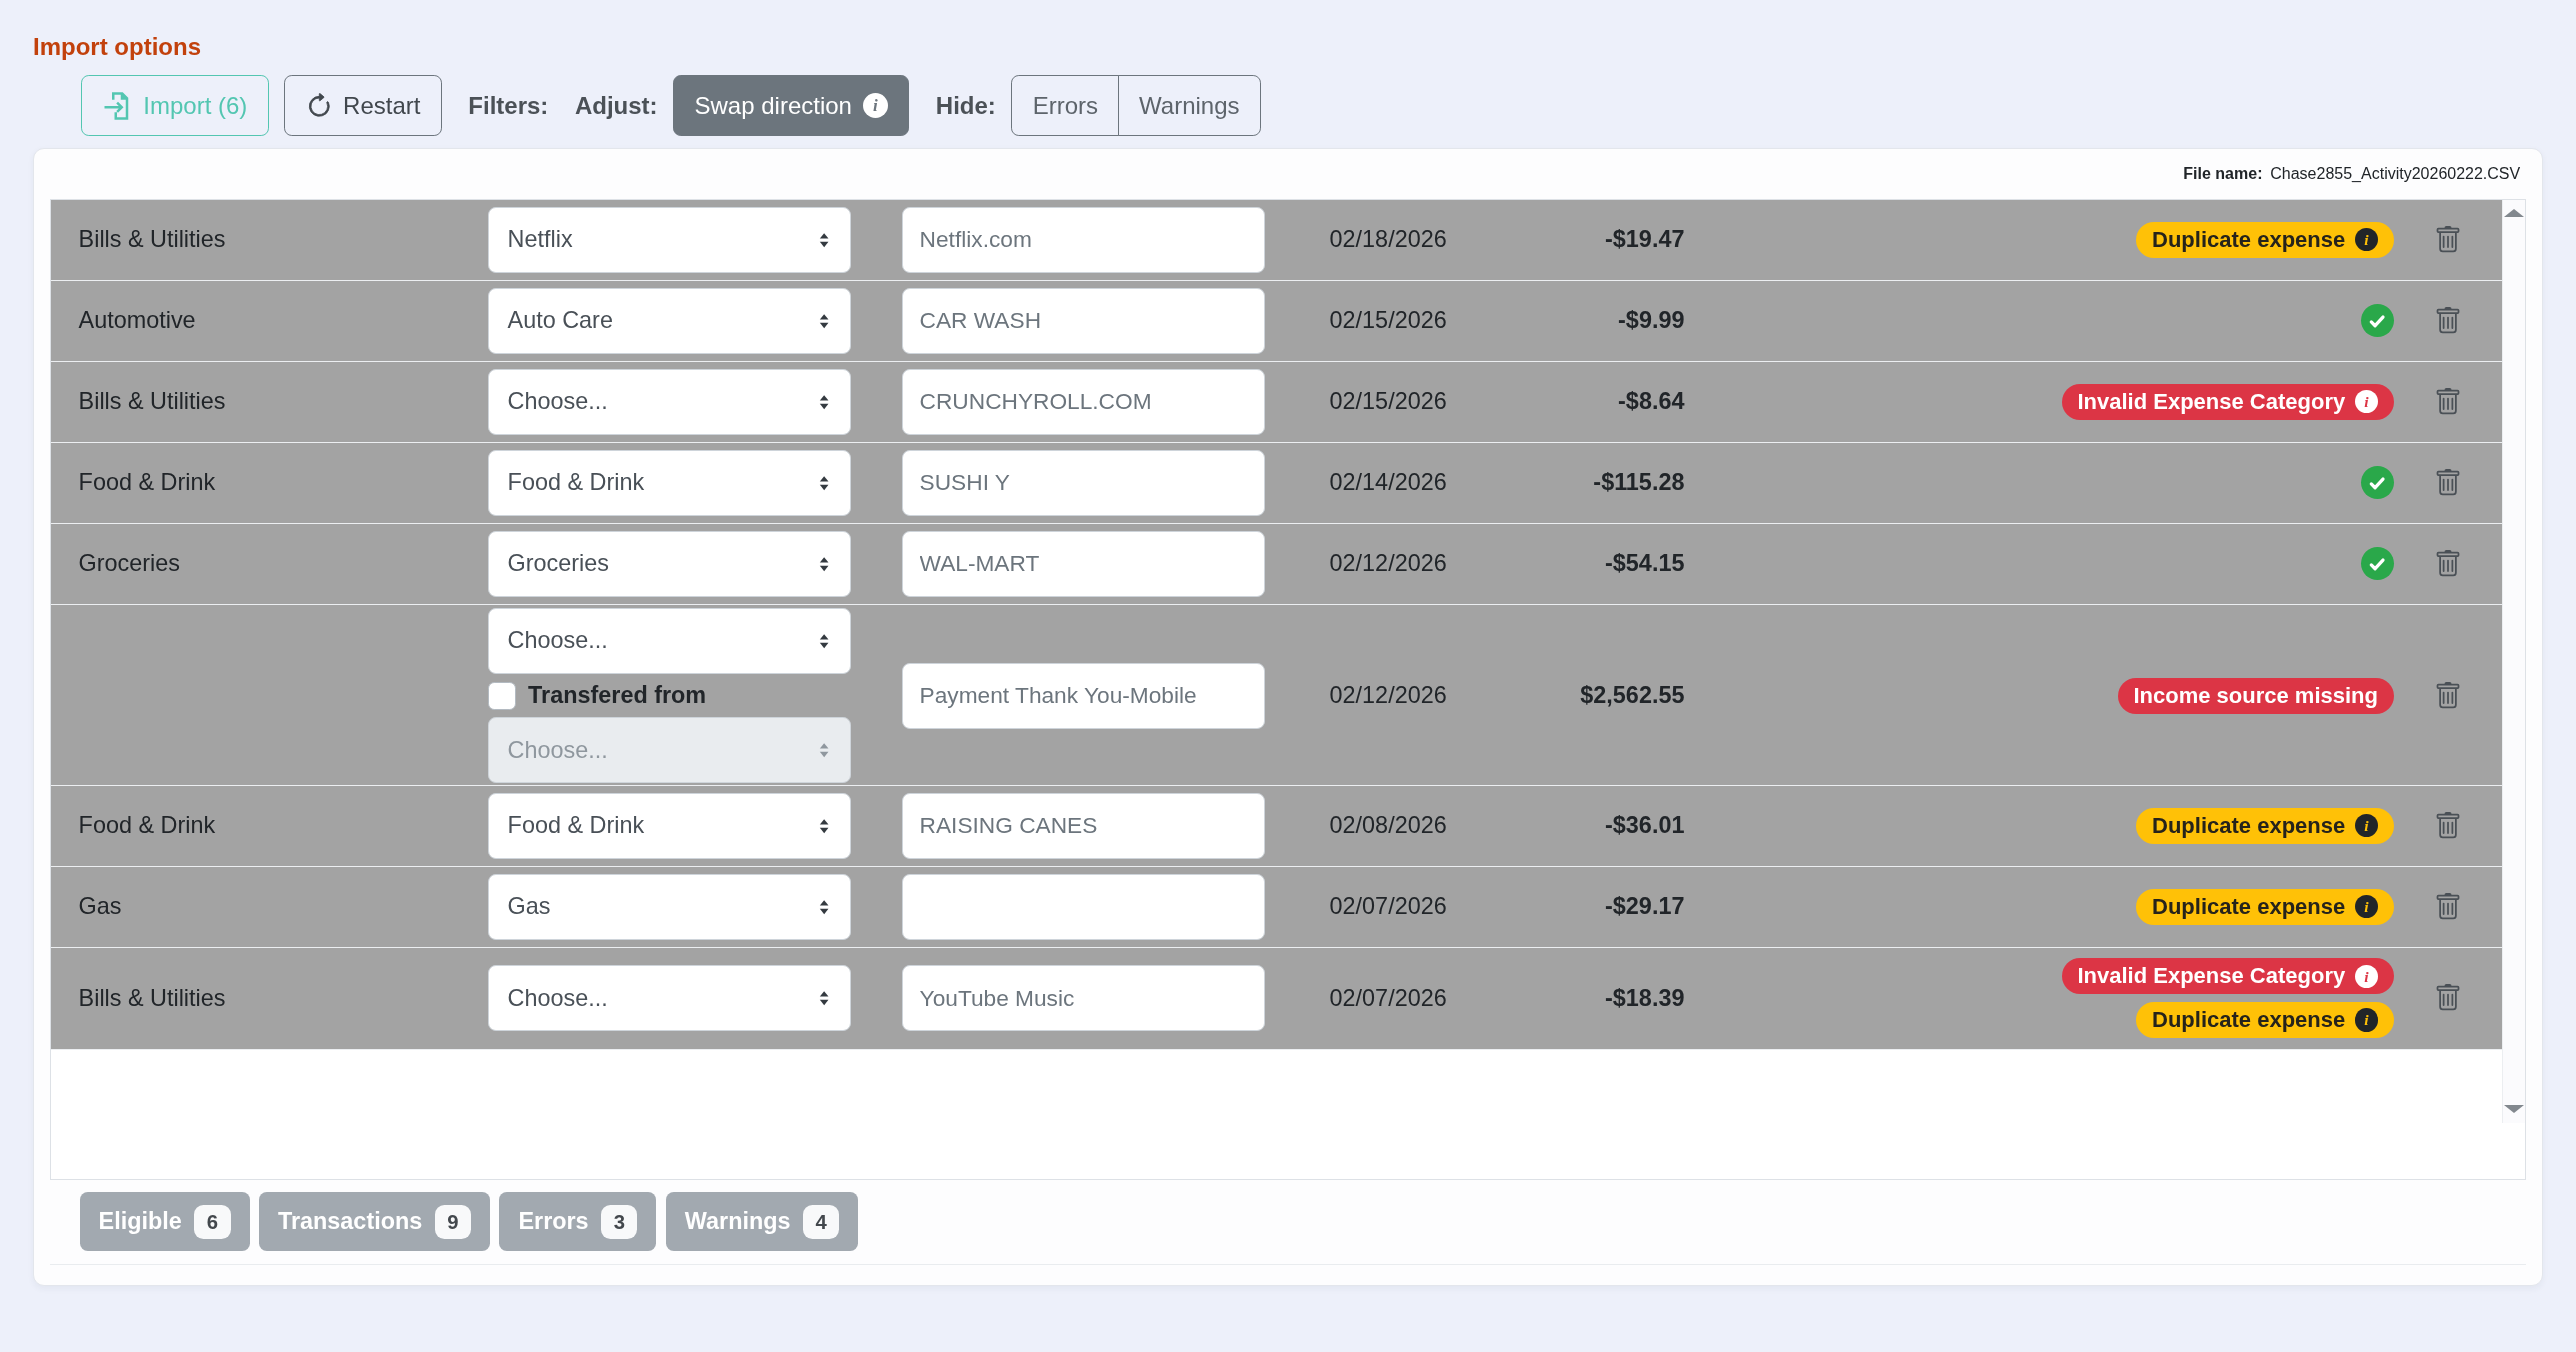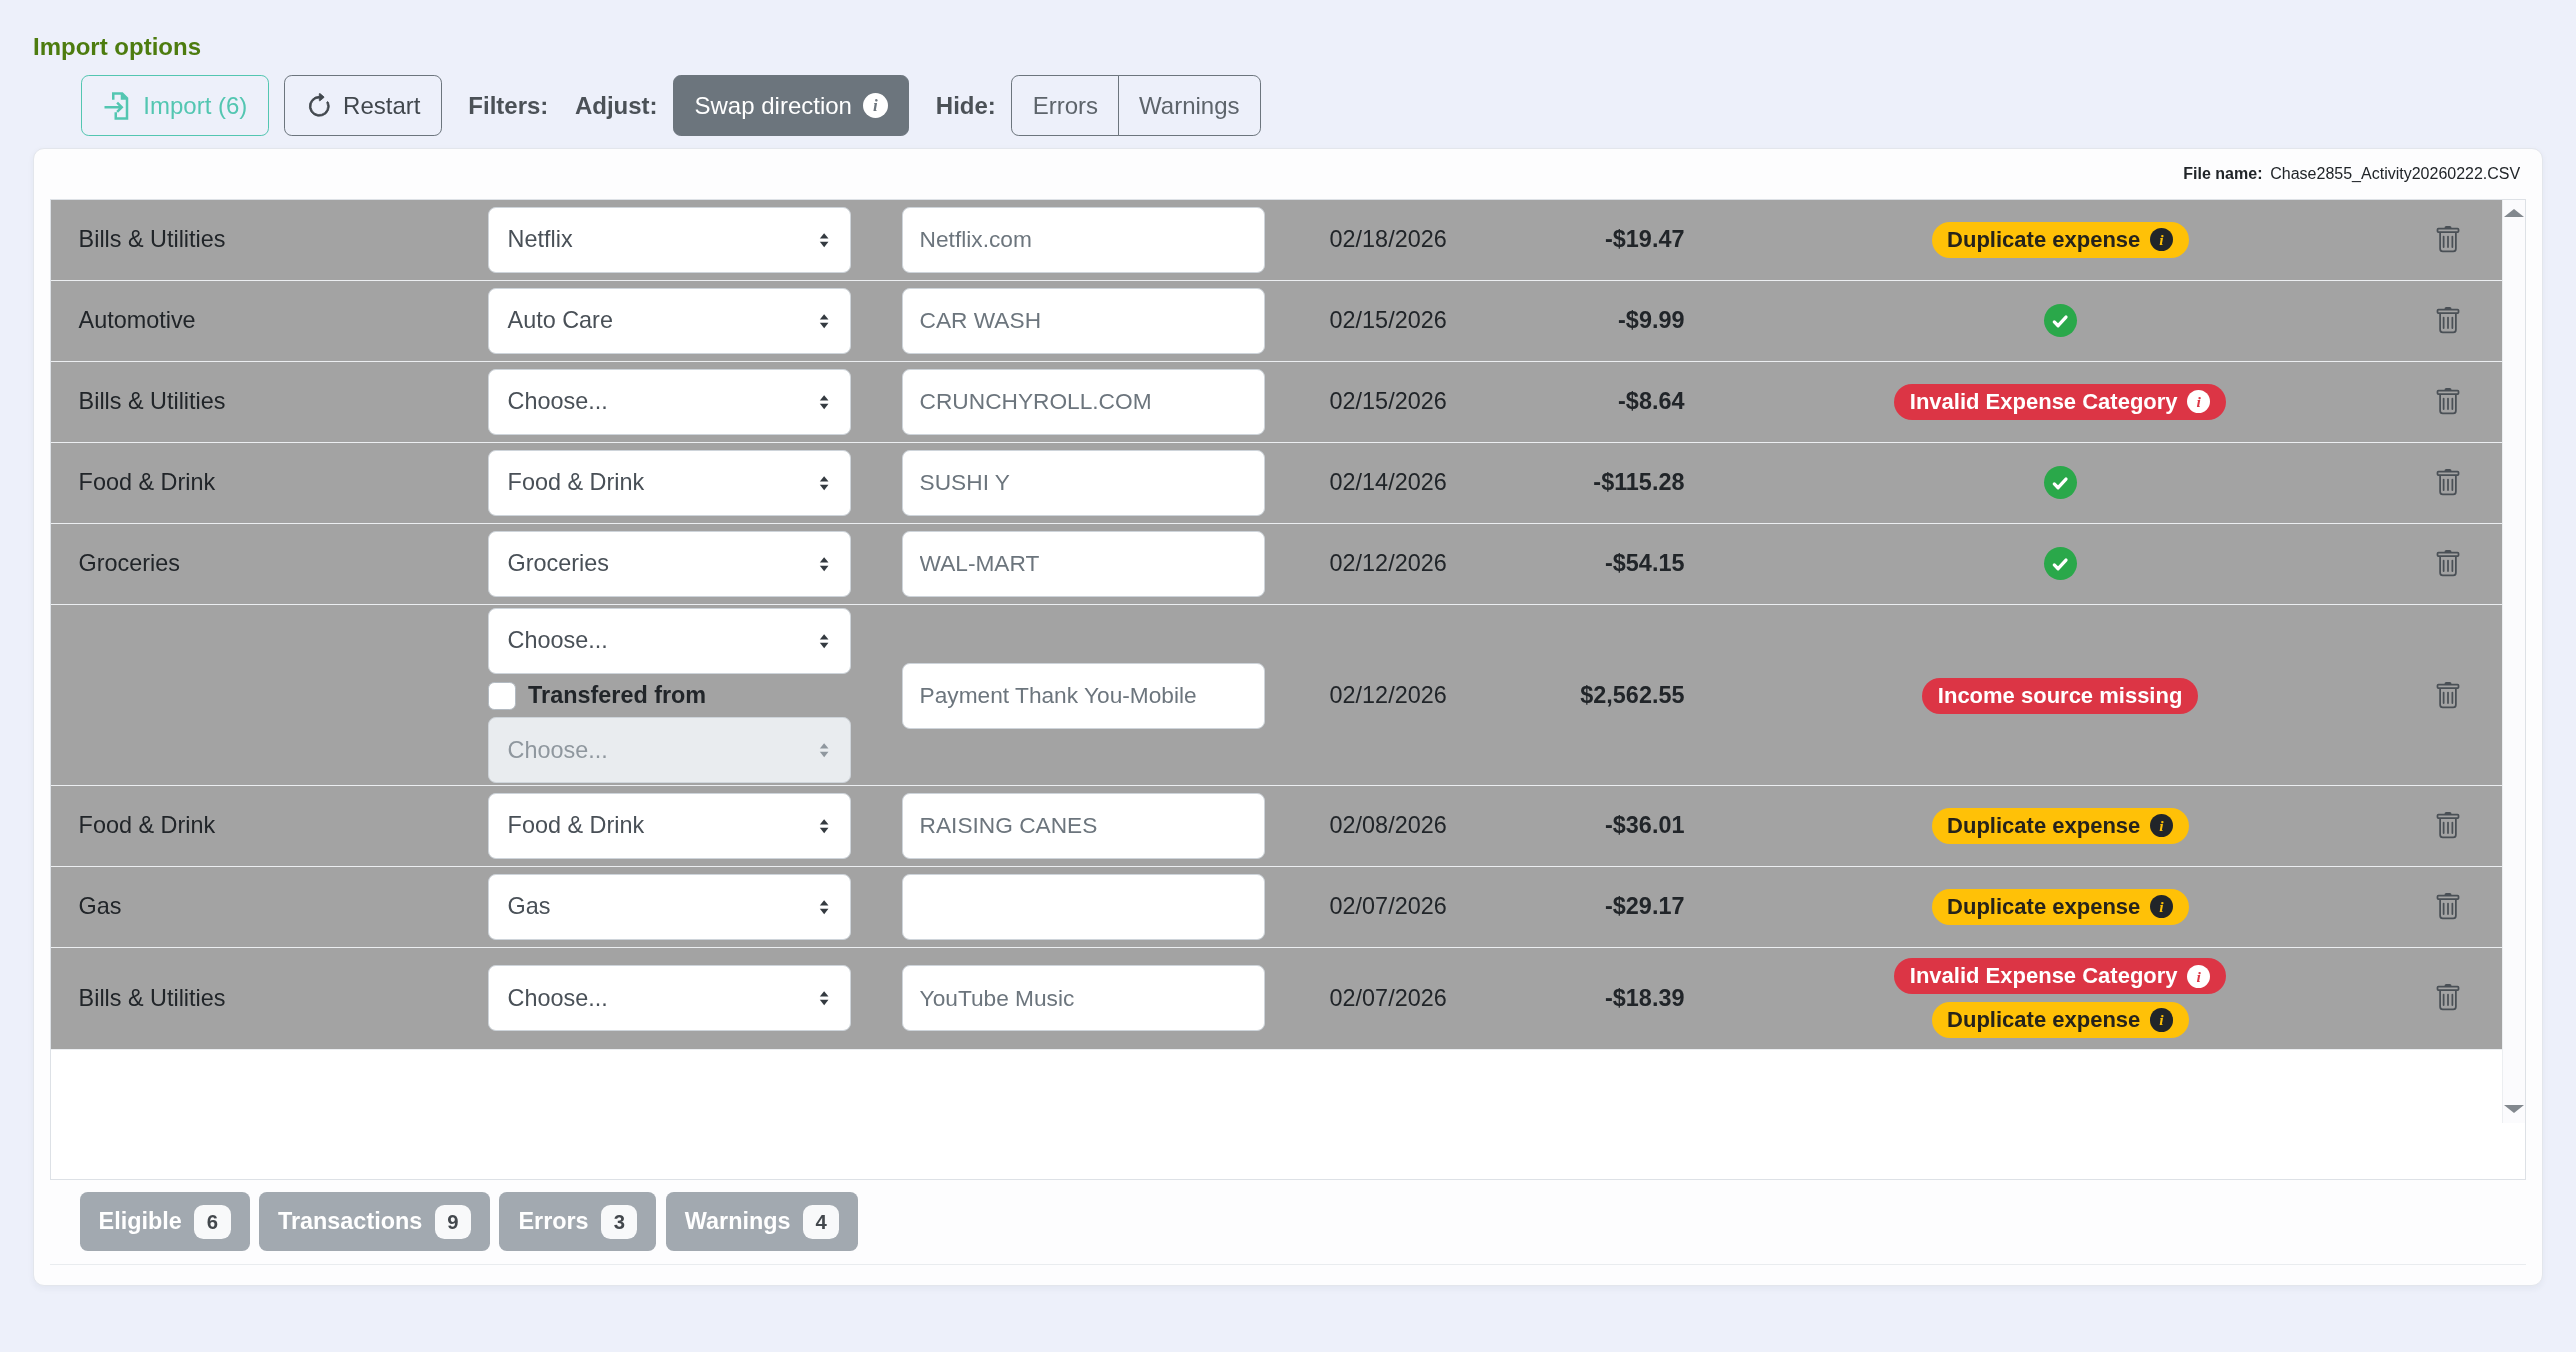--- a/index.html
+++ b/index.html
@@ -4,21 +4,21 @@
 <style>
   html,body{margin:0;padding:0;}
   body{
     width:2576px;height:1353px;overflow:hidden;
     background:#edf0fa;
     font-family:"Liberation Sans",sans-serif;
     color:#212529;
   }
   .page{padding:12.5px 33px 0;box-sizing:border-box;}
   .page-title{font-size:31px;font-weight:700;color:#15191e;margin:4.7px 0 0;}
-  .section-title{font-size:24px;font-weight:700;color:#4d7c0f;margin:20.3px 0 0;}
+  .section-title{font-size:24px;font-weight:700;color:#c2410c;margin:20.3px 0 0;}
 
   
   .toolbar{display:flex;align-items:center;gap:15.6px;margin-top:14px;height:62px;margin-left:48px;}
   .btn{display:inline-flex;align-items:center;gap:11px;height:61px;padding:0 20.3px;
        border-radius:7.8px;font-size:24px;font-family:inherit;border:1.6px solid transparent;
        background:transparent;cursor:pointer;white-space:nowrap;box-sizing:border-box;}
   .btn-import{color:#53c6b1;border-color:#53c6b1;font-weight:400;}
   .btn-restart{color:#41474d;border-color:#6c757d;}
   .btn-outline{color:#5d646b;border-color:#6c757d;}
   .btn-dark{background:#6c757d;border-color:#6c757d;color:#fff;}
@@ -59,21 +59,21 @@
   .control-select{width:363px;height:66px;border:1.6px solid #ced4da;border-radius:7.8px;background:#fff;
                   display:flex;align-items:center;justify-content:space-between;
                   padding:0 15.6px 0 19px;font-size:23.4px;color:#495057;box-sizing:border-box;cursor:pointer;}
   .control-select.disabled{background:#e9ecef;color:#8f979e;cursor:default;}
   .sel-arrows{display:inline-flex;color:#343a40;}
   .control-select.disabled .sel-arrows{color:#8f979e;}
   .note-input{width:363px;height:66px;border:1.6px solid #ced4da;border-radius:7.8px;padding:0 17px;
               font-size:22.7px;color:#6c757d;box-sizing:border-box;font-family:inherit;background:#fff;outline:none;}
   .cell-date{padding-left:30px;font-size:23.4px;color:#212529;}
   .cell-amount{text-align:right;padding-right:6.2px;font-size:23.4px;font-weight:700;color:#212529;white-space:nowrap;}
-  .cell-status{padding-left:36px;display:flex;flex-direction:column;align-items:center;gap:7.8px;justify-content:center;}
+  .cell-status{padding-left:36px;display:flex;flex-direction:column;align-items:flex-end;gap:7.8px;justify-content:center;}
   .badge{display:inline-flex;align-items:center;gap:9.4px;height:36px;padding:0 15.6px;border-radius:18px;
          font-size:22px;font-weight:700;white-space:nowrap;}
   .badge.warning{background:#ffc107;color:#26231b;}
   .badge.danger{background:#dc3545;color:#fff;}
   .badge.warning .info-dot{background:#212529;color:#ffc107;width:23.4px;height:23.4px;font-size:15.6px;}
   .badge.danger .info-dot{background:#fff;color:#dc3545;width:23.4px;height:23.4px;font-size:15.6px;}
   .check{width:33px;height:33px;border-radius:50%;background:#2aa84a;display:flex;align-items:center;justify-content:center;}
   .cell-trash{display:flex;justify-content:center;}
   .trash-btn{background:none;border:none;cursor:pointer;padding:6.2px;color:#4a5056;display:flex;}
 

